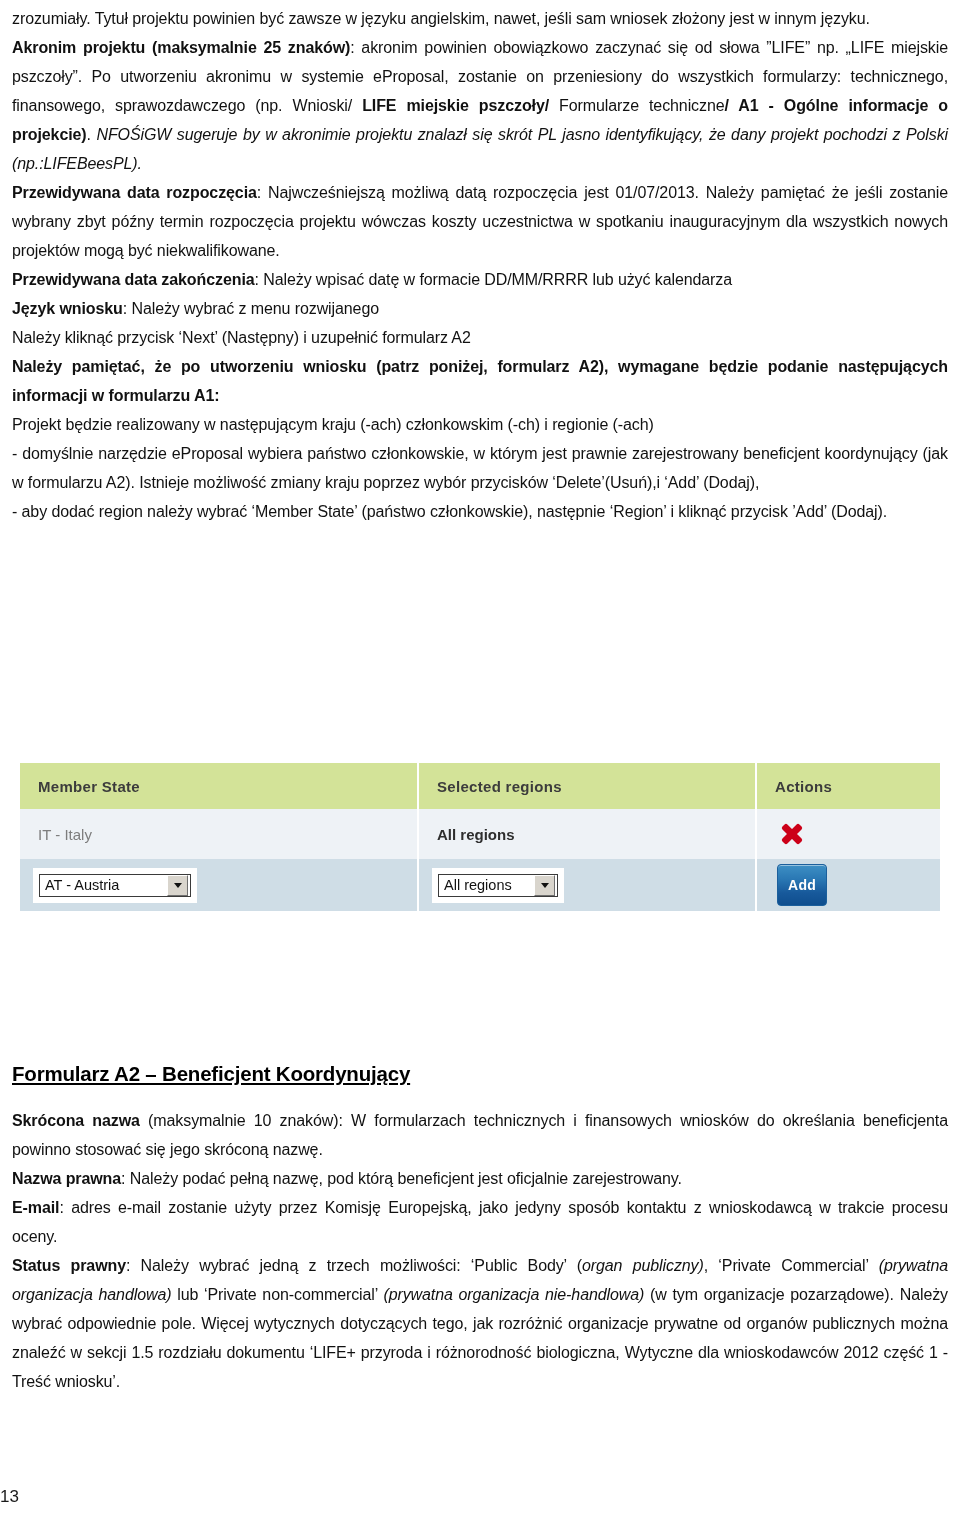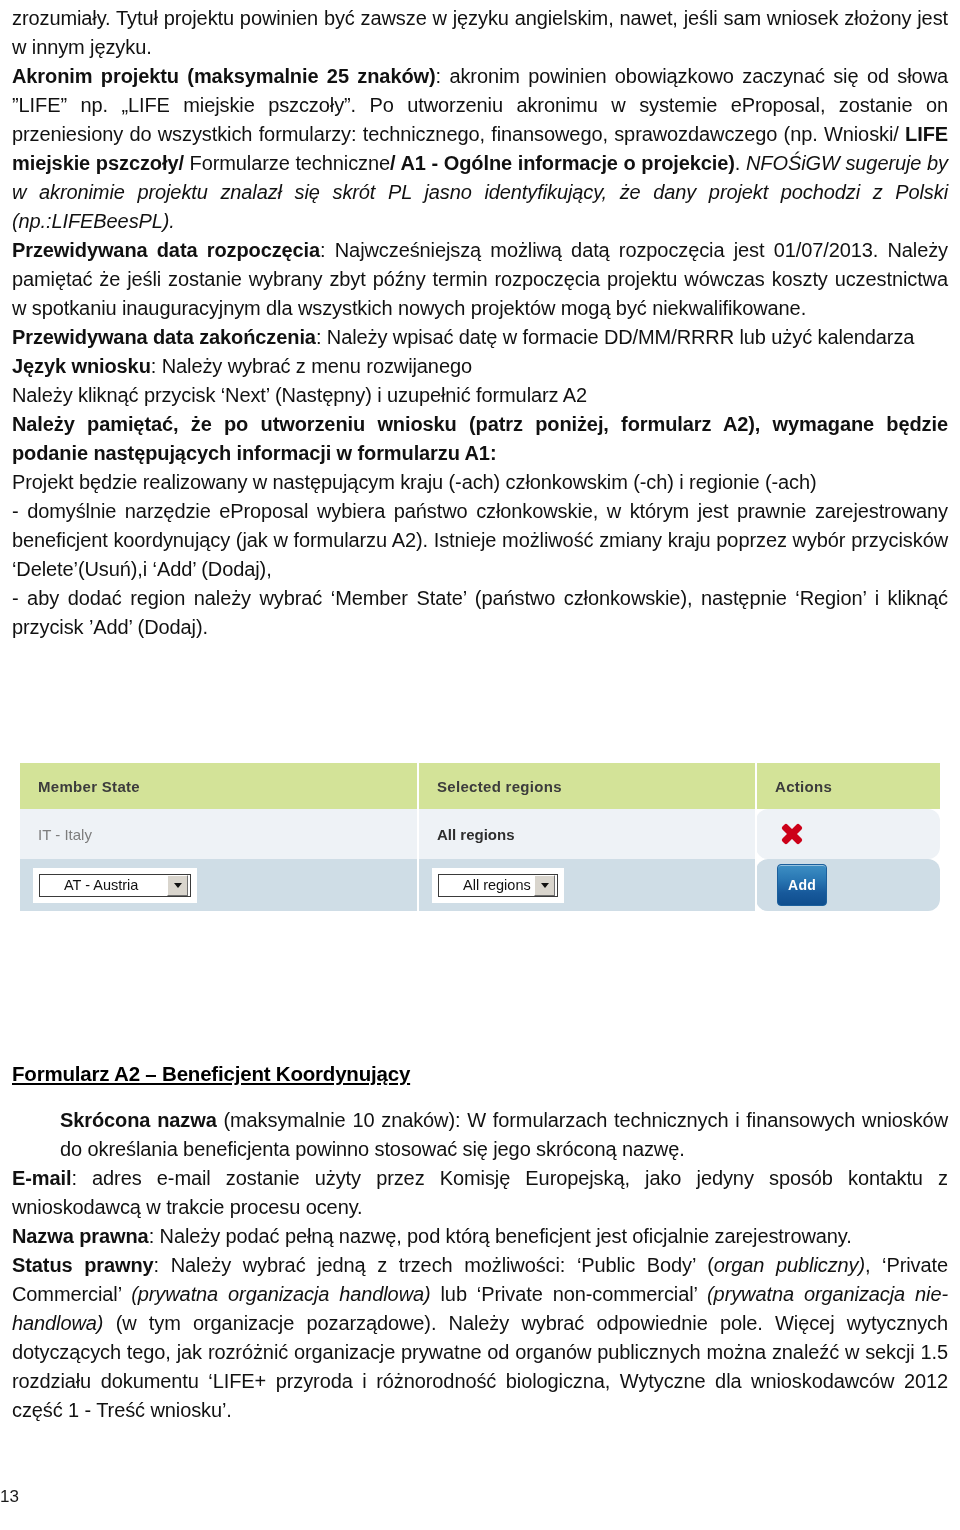--- a/index.html
+++ b/index.html
@@ -20,21 +20,21 @@
     position: absolute;
     left: 0; top: 0;
     width: 960px;
     height: 1530px;
     background: #ffffff;
   }
 
   p.para {
     margin: 0 0 0 0;
     padding: 0;
-    font-size: 20px;
+    font-size: 16px;
     line-height: 29px;
     text-align: justify;
     text-justify: inter-word;
     color: #111111;
     letter-spacing: -0.1px;
   }
   p.para + p.para { }
 
   .b { font-weight: bold; }
   .i { font-style: italic; }
@@ -79,21 +79,21 @@
     height: 18px;
     vertical-align: middle;
   }
   .tbl th:last-child { border-right: none; }
 
   .tbl td {
     padding: 0;
     vertical-align: middle;
     border-right: 2px solid #ffffff;
   }
-  .tbl td:last-child { border-right: none; border-radius: 12px; }
+  .tbl td:last-child { border-right: none; }
 
   tr.row-data td {
     background: #eef2f6;
     height: 50px;
     padding: 0 0 0 18px;
     font-size: 15px;
     margin-top: 18px;
   }
   .ms-text { color: #7d7d7d; font-size: 15px; }
   .region-text { color: #2e2e2e; font-size: 15px; font-weight: bold; }
@@ -135,21 +135,20 @@
     box-shadow: 0 0 0 1px #ffffff;
     padding: 3px;
   }
   .winsel-inner {
     display: flex;
     align-items: flex-start;
     border: 1px solid #3a3a3a;
     background: #ffffff;
     height: 23px;
     box-sizing: border-box;
-    padding-left: 19px;
   }
   .winsel-inner .val {
     flex: 1 1 auto;
     padding: 0 4px 0 5px;
     font-size: 14.5px;
     color: #111111;
     white-space: nowrap;
     overflow: hidden;
     line-height: 21px;
   }
@@ -307,33 +306,33 @@
           </td>
         </tr>
       </tbody>
     </table>
   </div>
 
   <div class="block-lower">
 
     <h2 class="heading">Formularz A2 – Beneficjent Koordynujący</h2>
 
-    <p class="para" style="margin-top:18px;margin-left:48px;">
+    <p class="para" style="margin-top:18px;">
       <span class="b">Skrócona nazwa</span><span> (maksymalnie 10 znaków): W formularzach technicznych i finansowych wniosków do określania beneficjenta powinno stosować się jego skróconą nazwę.</span>
     </p>
 
     <p class="para">
+      <span class="b">Nazwa prawna</span><span>: Należy podać pełną nazwę, pod którą beneficjent jest oficjalnie zarejestrowany.</span>
+    </p>
+
+    <p class="para">
       <span class="b">E-mail</span><span>: adres e-mail zostanie użyty przez Komisję Europejską, jako jedyny sposób kontaktu z wnioskodawcą w trakcie procesu oceny.</span>
     </p>
 
     <p class="para">
-      <span class="b">Nazwa prawna</span><span>: Należy podać pełną nazwę, pod którą beneficjent jest oficjalnie zarejestrowany.</span>
-    </p>
-
-    <p class="para">
       <span class="b">Status prawny</span><span>: Należy wybrać jedną z trzech możliwości: ‘Public Body’ (</span><span class="i">organ publiczny)</span><span>, ‘Private Commercial’ </span><span class="i">(prywatna organizacja handlowa)</span><span> lub ‘Private non-commercial’ </span><span class="i">(prywatna organizacja nie-handlowa)</span><span> (w tym organizacje pozarządowe). Należy wybrać odpowiednie pole. Więcej wytycznych dotyczących tego, jak rozróżnić organizacje prywatne od organów publicznych można znaleźć w sekcji 1.5 rozdziału dokumentu ‘LIFE+ przyroda i różnorodność biologiczna, Wytyczne dla wnioskodawców 2012 część 1 - Treść wniosku’.</span>
     </p>
 
   </div>
 
   <div class="pagenum">13</div>
 
 </div>
 
 </body></html>

